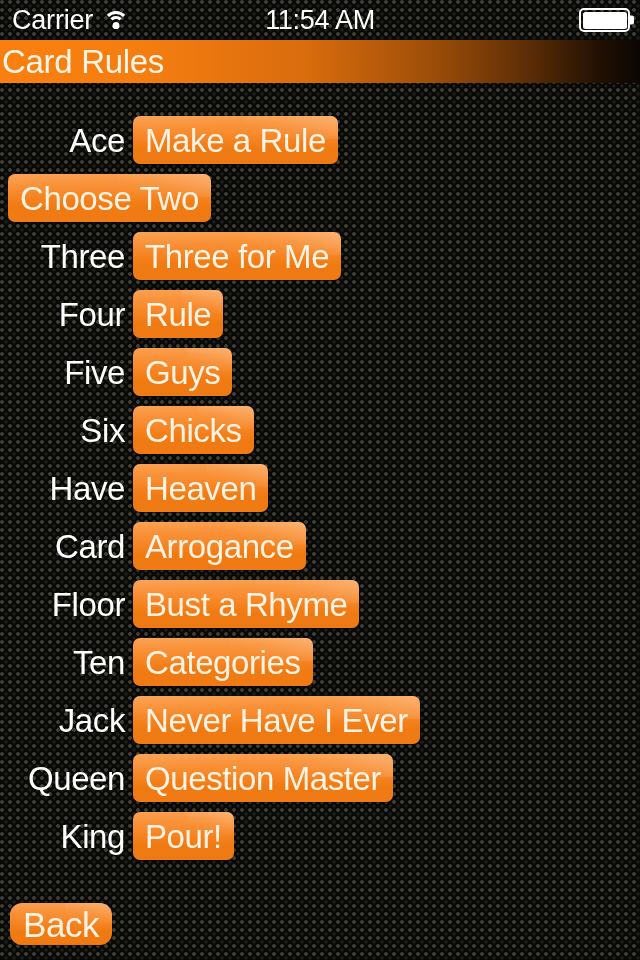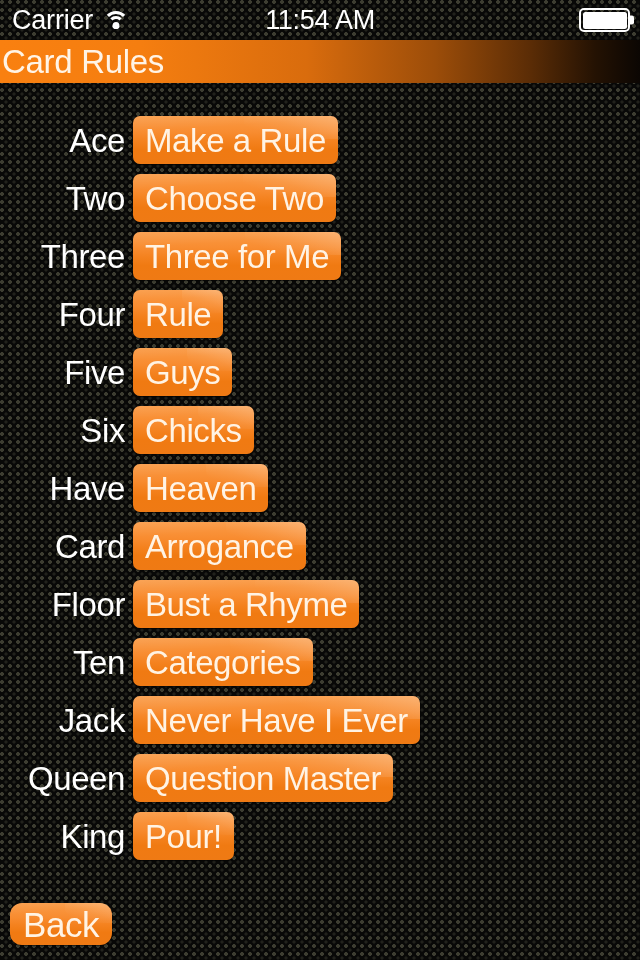--- a/index.html
+++ b/index.html
@@ -260,21 +260,20 @@
   </div>
 
   <div id="rules-list">
       <div class="rule-row">
         <div class="rank-label">Ace</div>
         <div class="rule-button">
           <span class="rule-text">Make a Rule</span>
         </div>
       </div>
       <div class="rule-row">
-        <div class="rank-label">Two</div>
         <div class="rule-button">
           <span class="rule-text">Choose Two</span>
         </div>
       </div>
       <div class="rule-row">
         <div class="rank-label">Three</div>
         <div class="rule-button">
           <span class="rule-text">Three for Me</span>
         </div>
       </div>

